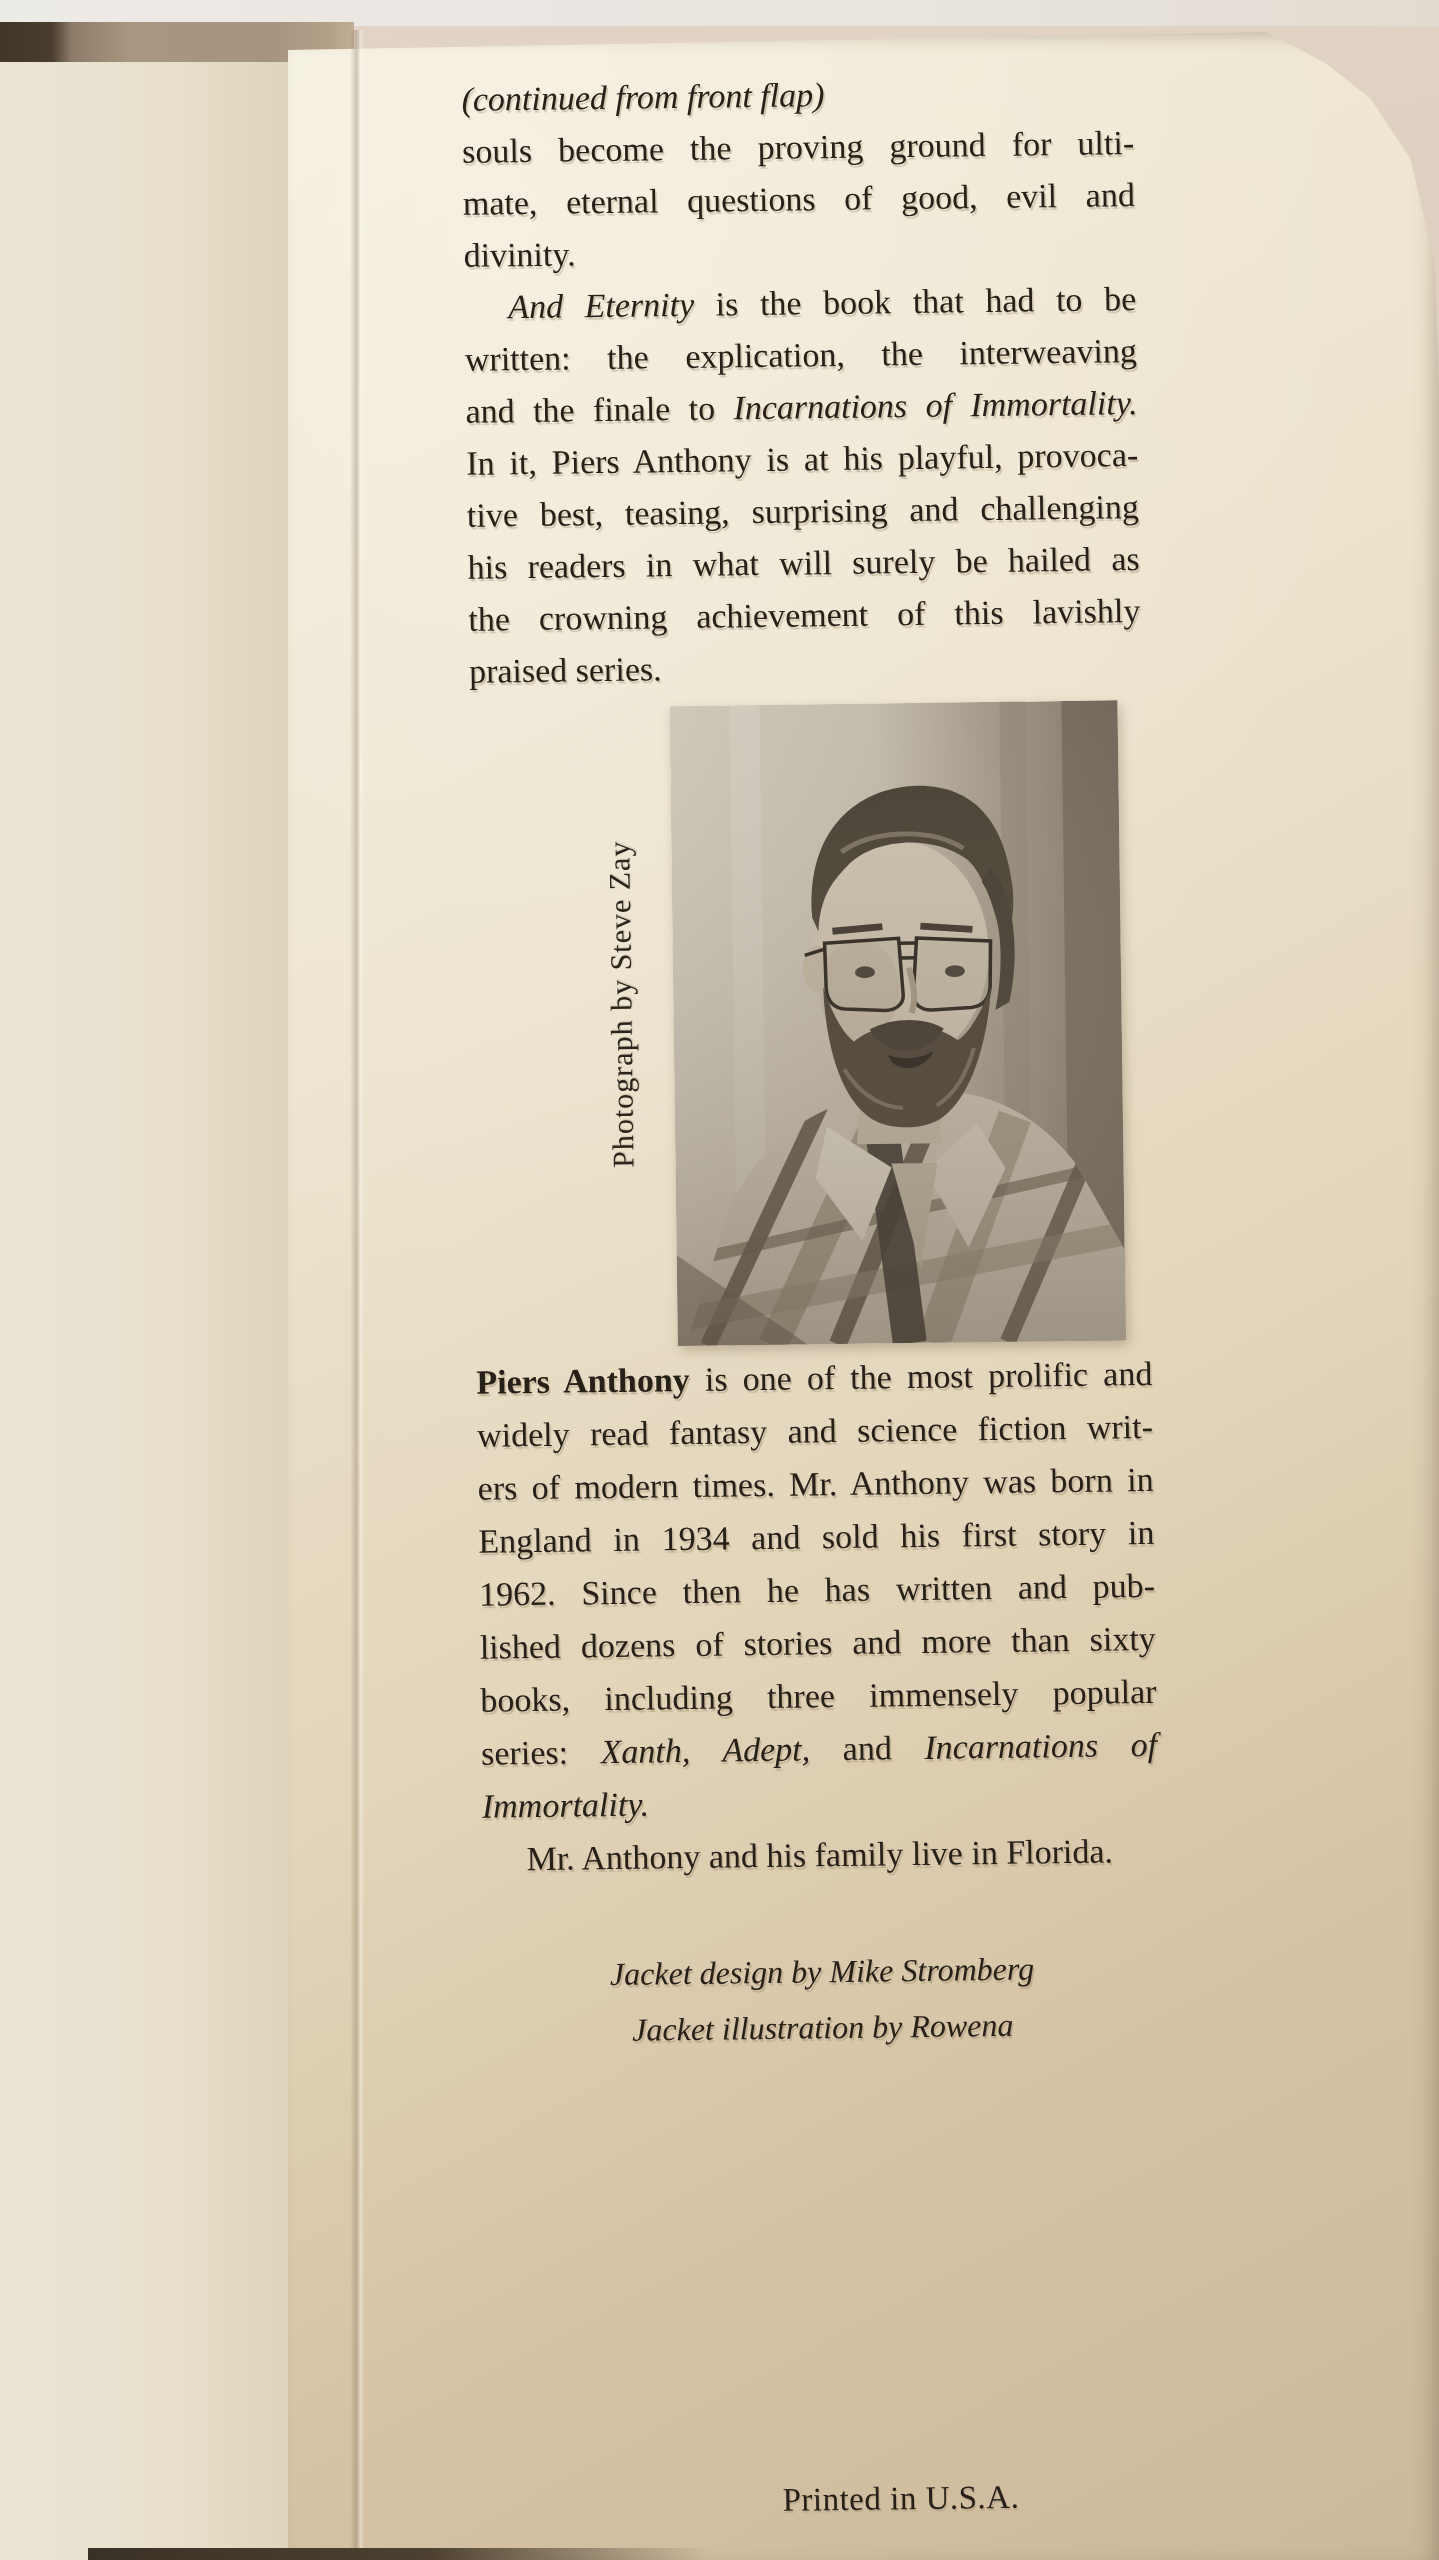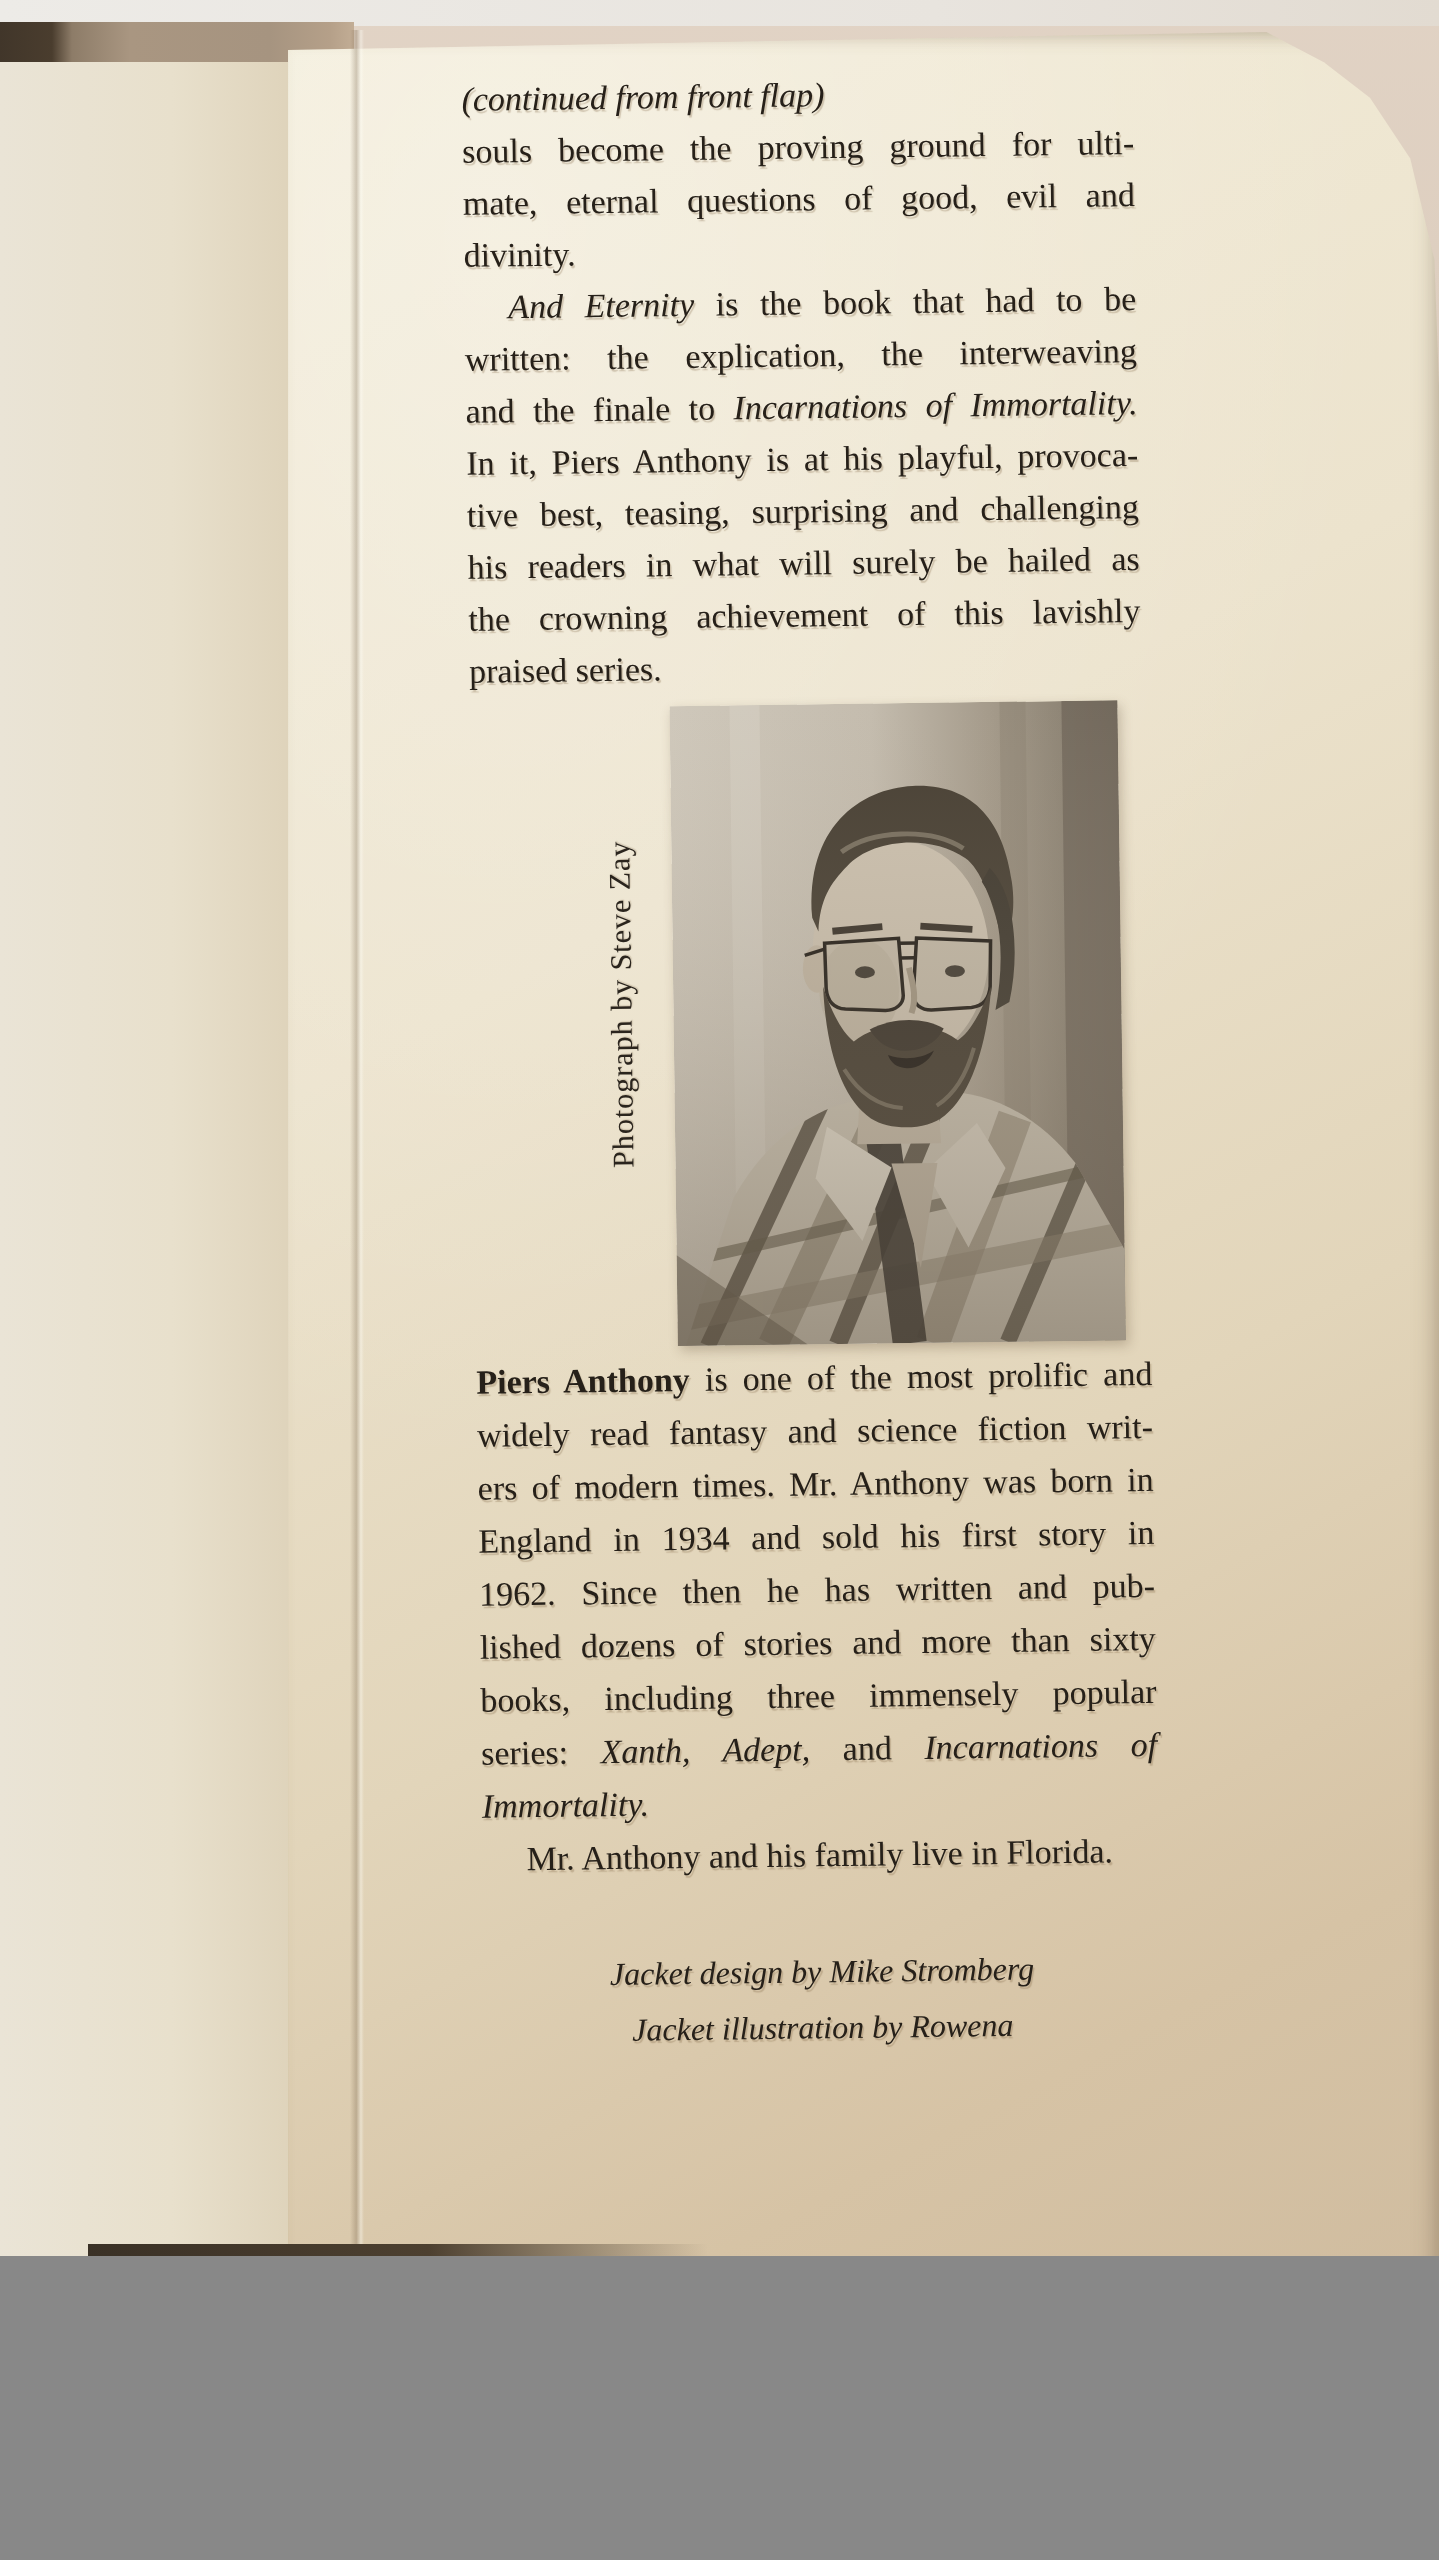--- a/index.html
+++ b/index.html
@@ -1,17 +1,17 @@
 <!DOCTYPE html>
 <html><head>
 <meta charset="utf-8">
 <style>
   html,body{margin:0;padding:0;background:#888;}
   .scene{
-    position:relative;width:1439px;height:2256px;overflow:hidden;
+    position:relative;width:1439px;height:2560px;overflow:hidden;
     background:linear-gradient(175deg,#e2d4c6 0%,#d9c9b9 35%,#cbbcaa 100%);
     font-family:"Liberation Serif","DejaVu Serif",serif;color:#262019;
   }
   .top-strip{position:absolute;left:0;top:0;width:100%;height:26px;
     background:linear-gradient(90deg,#edebe7,#e8e4de 65%,#e2dbd1);}
   .board{position:absolute;left:0;top:24px;width:312px;height:2536px;
     background:linear-gradient(90deg,#eae4d6 0%,#e8e0cc 55%,#ddd1b8 100%);}
   .board-top{position:absolute;left:0;top:22px;width:354px;height:40px;
     background:linear-gradient(90deg,#41362a 0px,#4a3d2e 52px,#8d7c68 72px,#a99681 130px,#a69480 270px,#b5a089 330px,#c2ad95 100%);}
   .bottom-edge{position:absolute;left:88px;bottom:0;width:620px;height:12px;

